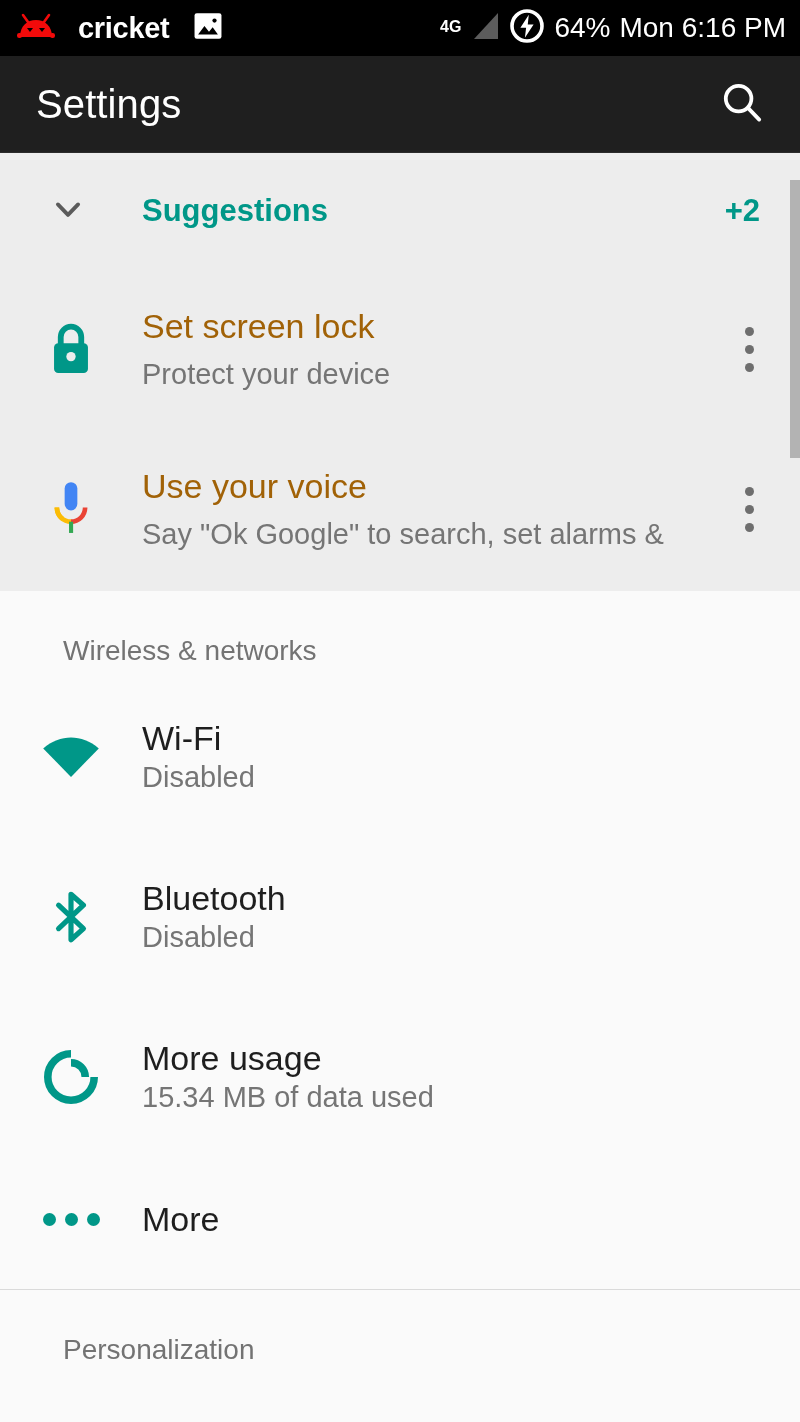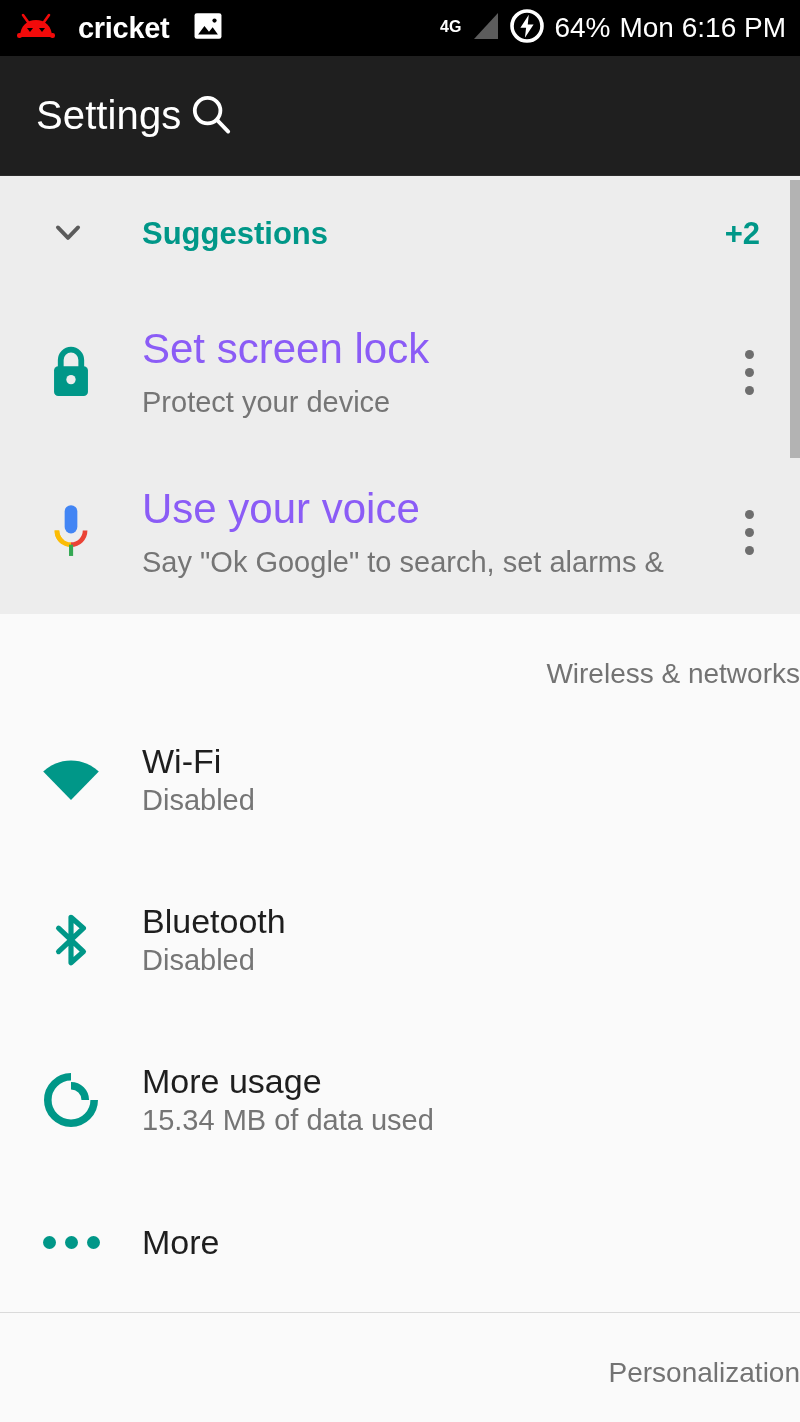--- a/index.html
+++ b/index.html
@@ -48,25 +48,25 @@
     font-size: 16px;
     font-weight: bold;
     color: #ffffff;
     align-self: flex-start;
     margin-top: 10px;
     margin-right: -2px;
   }
 
   
   .app-bar {
-    height: 120px;
+    height: 97px;
     background: #1f1f1f;
     display: flex;
     align-items: center;
-    justify-content: flex-start;
+    justify-content: space-between;
     padding: 0 28px 0 36px;
     border-bottom: 1px solid #2b2b2b;
   }
   .app-title {
     color: #ffffff;
     font-size: 40px;
     font-weight: 400;
     letter-spacing: 0.1px;
   }
   .search-btn {
@@ -112,22 +112,22 @@
   }
   .sugg-icon {
     width: 62px;
     min-width: 62px;
     height: 62px;
     display: flex; align-items: center; justify-content: center;
     margin-right: 40px;
   }
   .sugg-text { flex: 1; min-width: 0; }
   .sugg-title {
-    font-size: 42px;
-    color: #8b5cf6;
+    font-size: 34px;
+    color: #a16207;
     line-height: 1.2;
     white-space: nowrap;
   }
   .sugg-sub {
     font-size: 29px;
     color: #757575;
     line-height: 1.25;
     margin-top: 9px;
     white-space: nowrap;
     overflow: hidden;
@@ -146,23 +146,22 @@
     background: #6e6e6e;
   }
 
   
   .section {
     background: #fafafa;
   }
   .section-header {
     font-size: 28px;
     color: #737373;
-    padding: 44px 0 10px 28px;
+    padding: 44px 0 10px 63px;
     font-weight: 400;
-    text-align: right;
   }
   .section-divider {
     height: 1px;
     background: #dadada;
     margin-top: 8px;
   }
 
   .list-row {
     display: flex;
     align-items: center;

